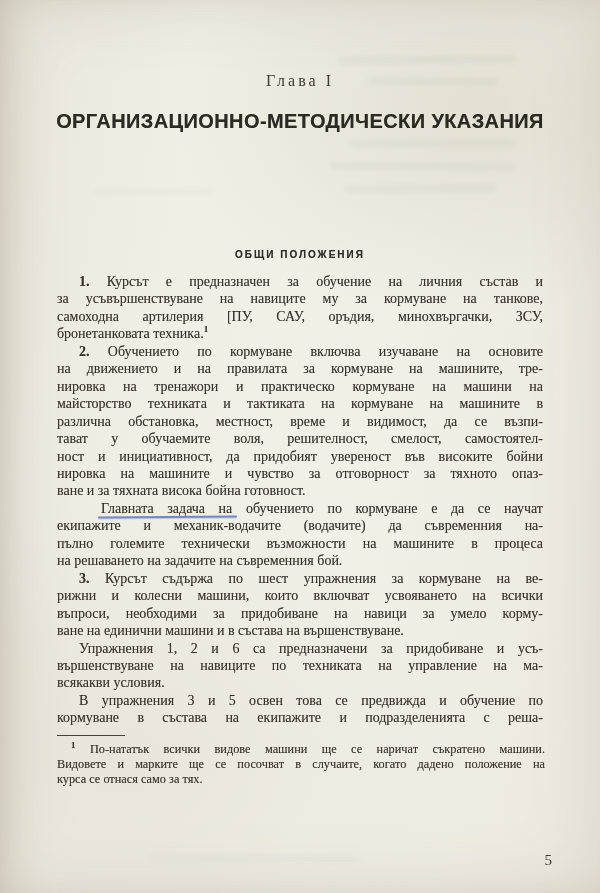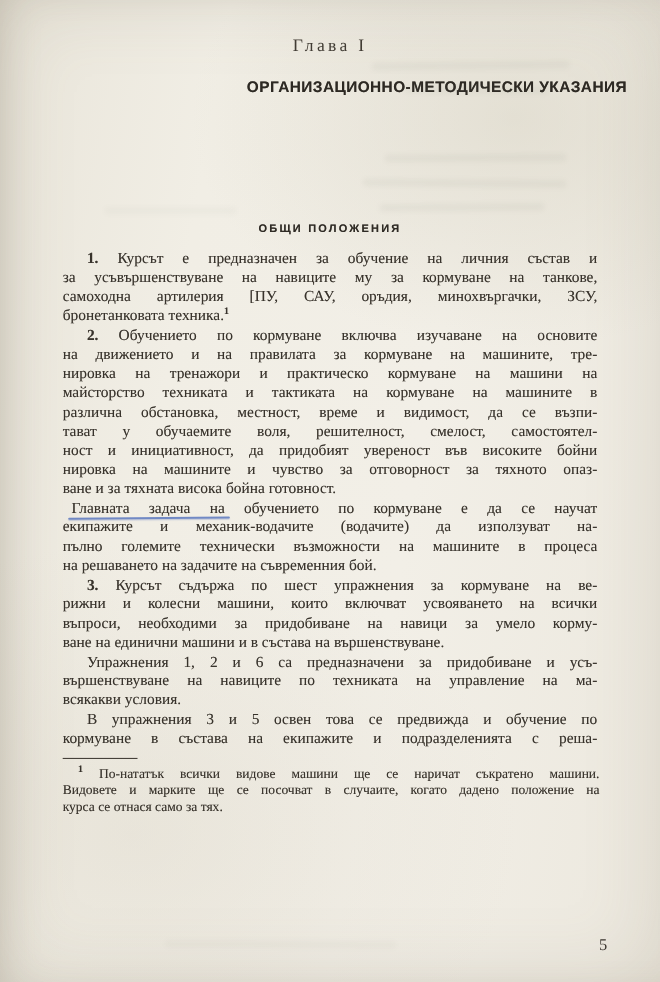--- a/index.html
+++ b/index.html
@@ -10,32 +10,32 @@
     background:
       radial-gradient(ellipse 420px 300px at 78% 12%, rgba(210,205,188,.45), rgba(0,0,0,0) 70%),
       radial-gradient(ellipse 500px 380px at 20% 85%, rgba(216,210,196,.35), rgba(0,0,0,0) 70%),
       linear-gradient(100deg, #e9e5da 0%, #f1eee5 28%, #f2efe7 60%, #ece8de 100%);
     box-shadow: inset 0 0 70px rgba(125,115,95,.18), inset 18px 0 40px -22px rgba(110,100,82,.28);
     overflow:hidden;
     font-family:"Liberation Serif","DejaVu Serif",serif;
     color:#38332c;
   }
   .chapter{
-    margin-top:33px;
+    margin-top:72px;
     text-align:center;
     font-size:16px;
     letter-spacing:3px;
     color:#413c34;
   }
   .main-title{
     margin:20px 30px 0;
-    text-align:right;
+    text-align:center;
     font-family:"Liberation Sans","DejaVu Sans",sans-serif;
     font-weight:bold;
-    font-size:14px;
+    font-size:20px;
     letter-spacing:.4px;
     color:#2d2923;
     text-shadow:0 0 .5px rgba(30,25,20,.55);
   }
   .section-heading{
     margin-top:116px;
     text-align:center;
     font-family:"Liberation Sans","DejaVu Sans",sans-serif;
     font-weight:bold;
     font-size:10px;
@@ -136,22 +136,22 @@
         <div class="line"><span>на движението и на правилата за кормуване на машините, тре-</span></div>
         <div class="line"><span>нировка на тренажори и практическо кормуване на машини на</span></div>
         <div class="line"><span>майсторство техниката и тактиката на кормуване на машините в</span></div>
         <div class="line"><span>различна обстановка, местност, време и видимост, да се възпи-</span></div>
         <div class="line"><span>тават у обучаемите воля, решителност, смелост, самостоятел-</span></div>
         <div class="line"><span>ност и инициативност, да придобият увереност във високите бойни</span></div>
         <div class="line"><span>нировка на машините и чувство за отговорност за тяхното опаз-</span></div>
         <div class="line last"><span>ване и за тяхната висока бойна готовност.</span></div>
       </div>
       <div>
-        <div class="line" style="text-indent: 8px;"><span class="pen-underline">Главната задача на</span><span> обучението по кормуване е да се научат</span></div>
-        <div class="line"><span>екипажите и механик-водачите (водачите) да използуват на-</span></div>
+        <div class="line" style="text-indent: 8px; margin-left: 36px;"><span class="pen-underline">Главната задача на</span><span> обучението по кормуване е да се научат</span></div>
+        <div class="line"><span>екипажите и механик-водачите (водачите) да съвременния на-</span></div>
         <div class="line"><span>пълно големите технически възможности на машините в процеса</span></div>
         <div class="line last"><span>на решаването на задачите на съвременния бой.</span></div>
       </div>
       <div>
         <div class="line" style="text-indent: 22px;"><span class="bold">3. </span><span>Курсът съдържа по шест упражнения за кормуване на ве-</span></div>
         <div class="line"><span>рижни и колесни машини, които включват усвояването на всички</span></div>
         <div class="line"><span>въпроси, необходими за придобиване на навици за умело корму-</span></div>
         <div class="line last"><span>ване на единични машини и в състава на вършенствуване.</span></div>
       </div>
       <div>

